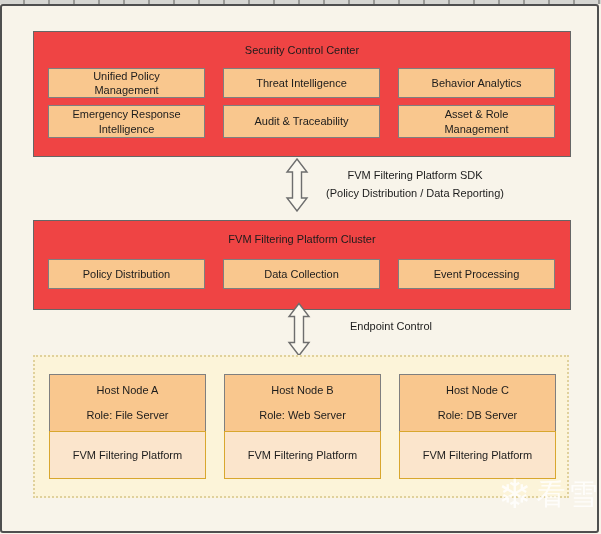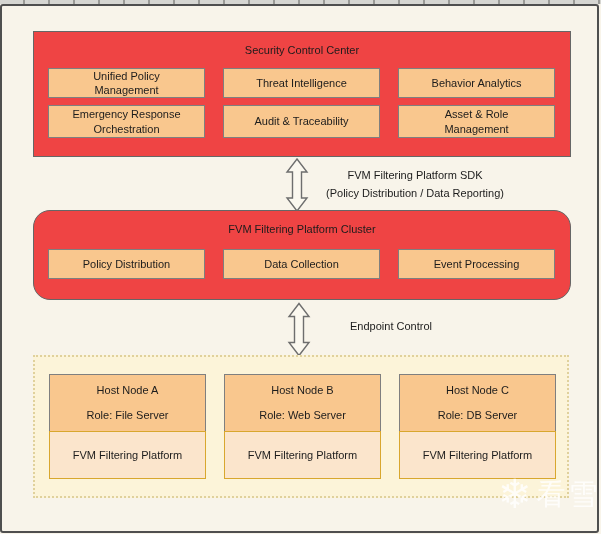--- a/index.html
+++ b/index.html
@@ -41,21 +41,21 @@
     border: 1.5px solid #666;
   }
   .section-title {
     position: absolute;
     left: 0; right: 0;
     text-align: center;
     font-size: 11px;
     color: #1c1c1c;
   }
   #sec-scc { left: 33px; top: 31px; width: 538px; height: 126px; }
-  #sec-cluster { left: 33px; top: 210px; width: 538px; height: 90px; border-radius: 17px; }
+  #sec-cluster { left: 33px; top: 220px; width: 538px; height: 90px; }
   .module {
     position: absolute;
     box-sizing: border-box;
     width: 157px;
     background: #F9C78E;
     border: 1px solid #7f7f7f;
     display: flex;
     align-items: center;
     justify-content: center;
     text-align: center;
@@ -150,21 +150,21 @@
 <div id="canvas">
 
   <div class="ruler"></div>
   <div class="frame"></div>
 
   <div class="section" id="sec-scc">
     <div class="section-title" style="top:12px;">Security Control Center</div>
     <div class="module c1 r1">Unified Policy Management</div>
     <div class="module c2 r1">Threat Intelligence</div>
     <div class="module c3 r1">Behavior Analytics</div>
-    <div class="module c1 r2">Emergency Response Orchestration</div>
+    <div class="module c1 r2">Emergency Response Intelligence</div>
     <div class="module c2 r2">Audit &amp; Traceability</div>
     <div class="module c3 r2">Asset &amp; Role Management</div>
   </div>
 
   <svg class="link-arrow" style="left:284px; top:158px;" width="26" height="54" viewBox="0 0 26 54">
     <path d="M13 1 L23 14 L17.5 14 L17.5 40 L23 40 L13 53 L3 40 L8.5 40 L8.5 14 L3 14 Z" fill="#FBF8EF" stroke="#6E6E6E" stroke-width="1.4" stroke-linejoin="miter"></path>
   </svg>
   <div class="link-label" id="sdk-label">
     <div>FVM Filtering Platform SDK</div>
     <div>(Policy Distribution / Data Reporting)</div>

